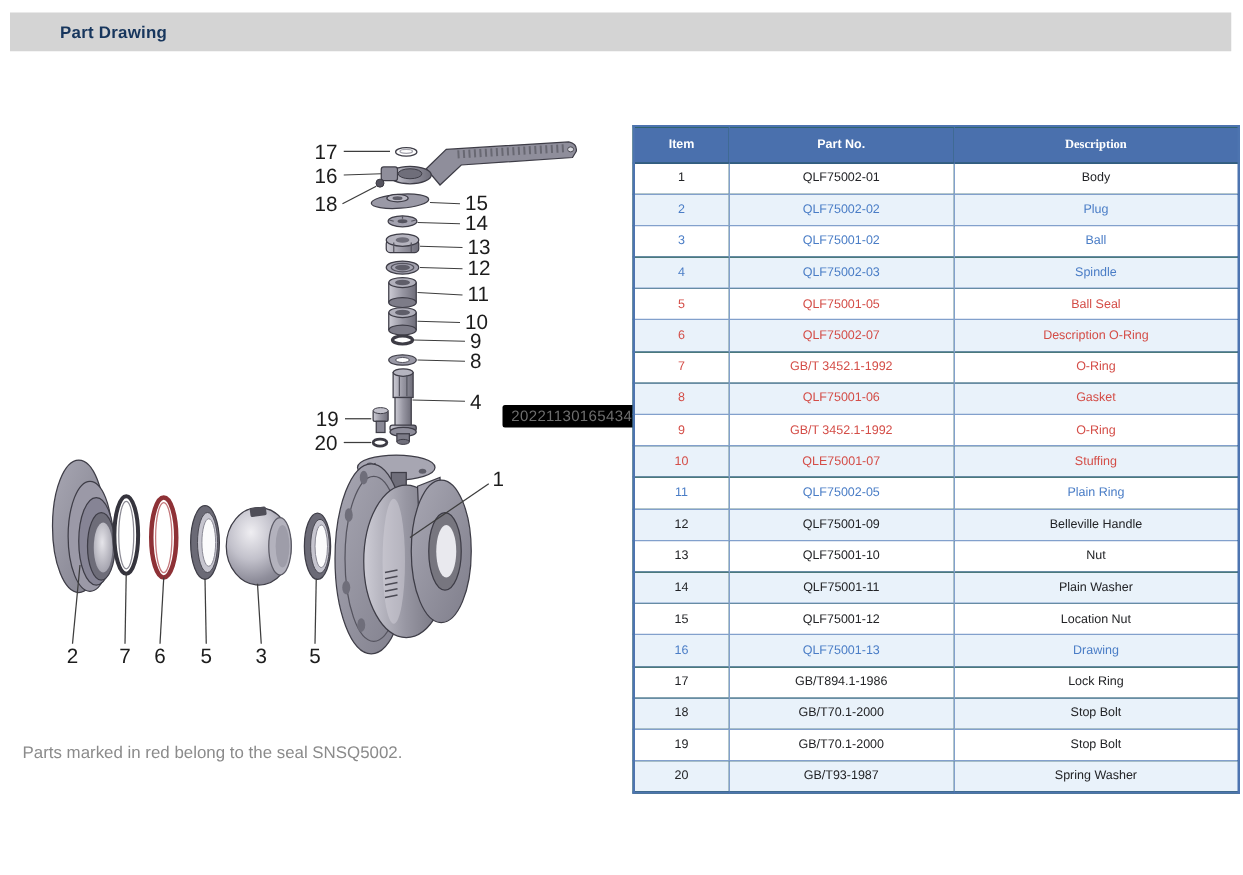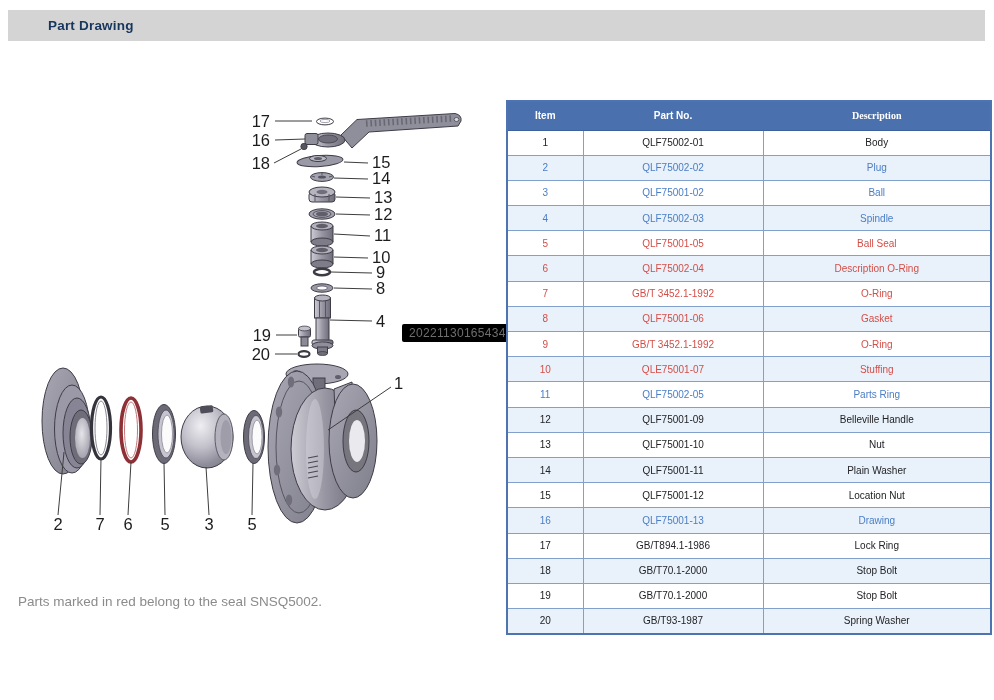--- a/index.html
+++ b/index.html
@@ -312,21 +312,21 @@
           <td>QLF75002-03</td>
           <td>Spindle</td>
         </tr>
         <tr class="row-red">
           <td>5</td>
           <td>QLF75001-05</td>
           <td>Ball Seal</td>
         </tr>
         <tr class="row-red">
           <td>6</td>
-          <td>QLF75002-04</td>
+          <td>QLF75002-07</td>
           <td>Description O-Ring</td>
         </tr>
         <tr class="row-red">
           <td>7</td>
           <td>GB/T 3452.1-1992</td>
           <td>O-Ring</td>
         </tr>
         <tr class="row-red">
           <td>8</td>
           <td>QLF75001-06</td>
@@ -338,21 +338,21 @@
           <td>O-Ring</td>
         </tr>
         <tr class="row-red">
           <td>10</td>
           <td>QLE75001-07</td>
           <td>Stuffing</td>
         </tr>
         <tr class="row-blue">
           <td>11</td>
           <td>QLF75002-05</td>
-          <td>Parts Ring</td>
+          <td>Plain Ring</td>
         </tr>
         <tr class="row-black">
           <td>12</td>
           <td>QLF75001-09</td>
           <td>Belleville Handle</td>
         </tr>
         <tr class="row-black">
           <td>13</td>
           <td>QLF75001-10</td>
           <td>Nut</td>

